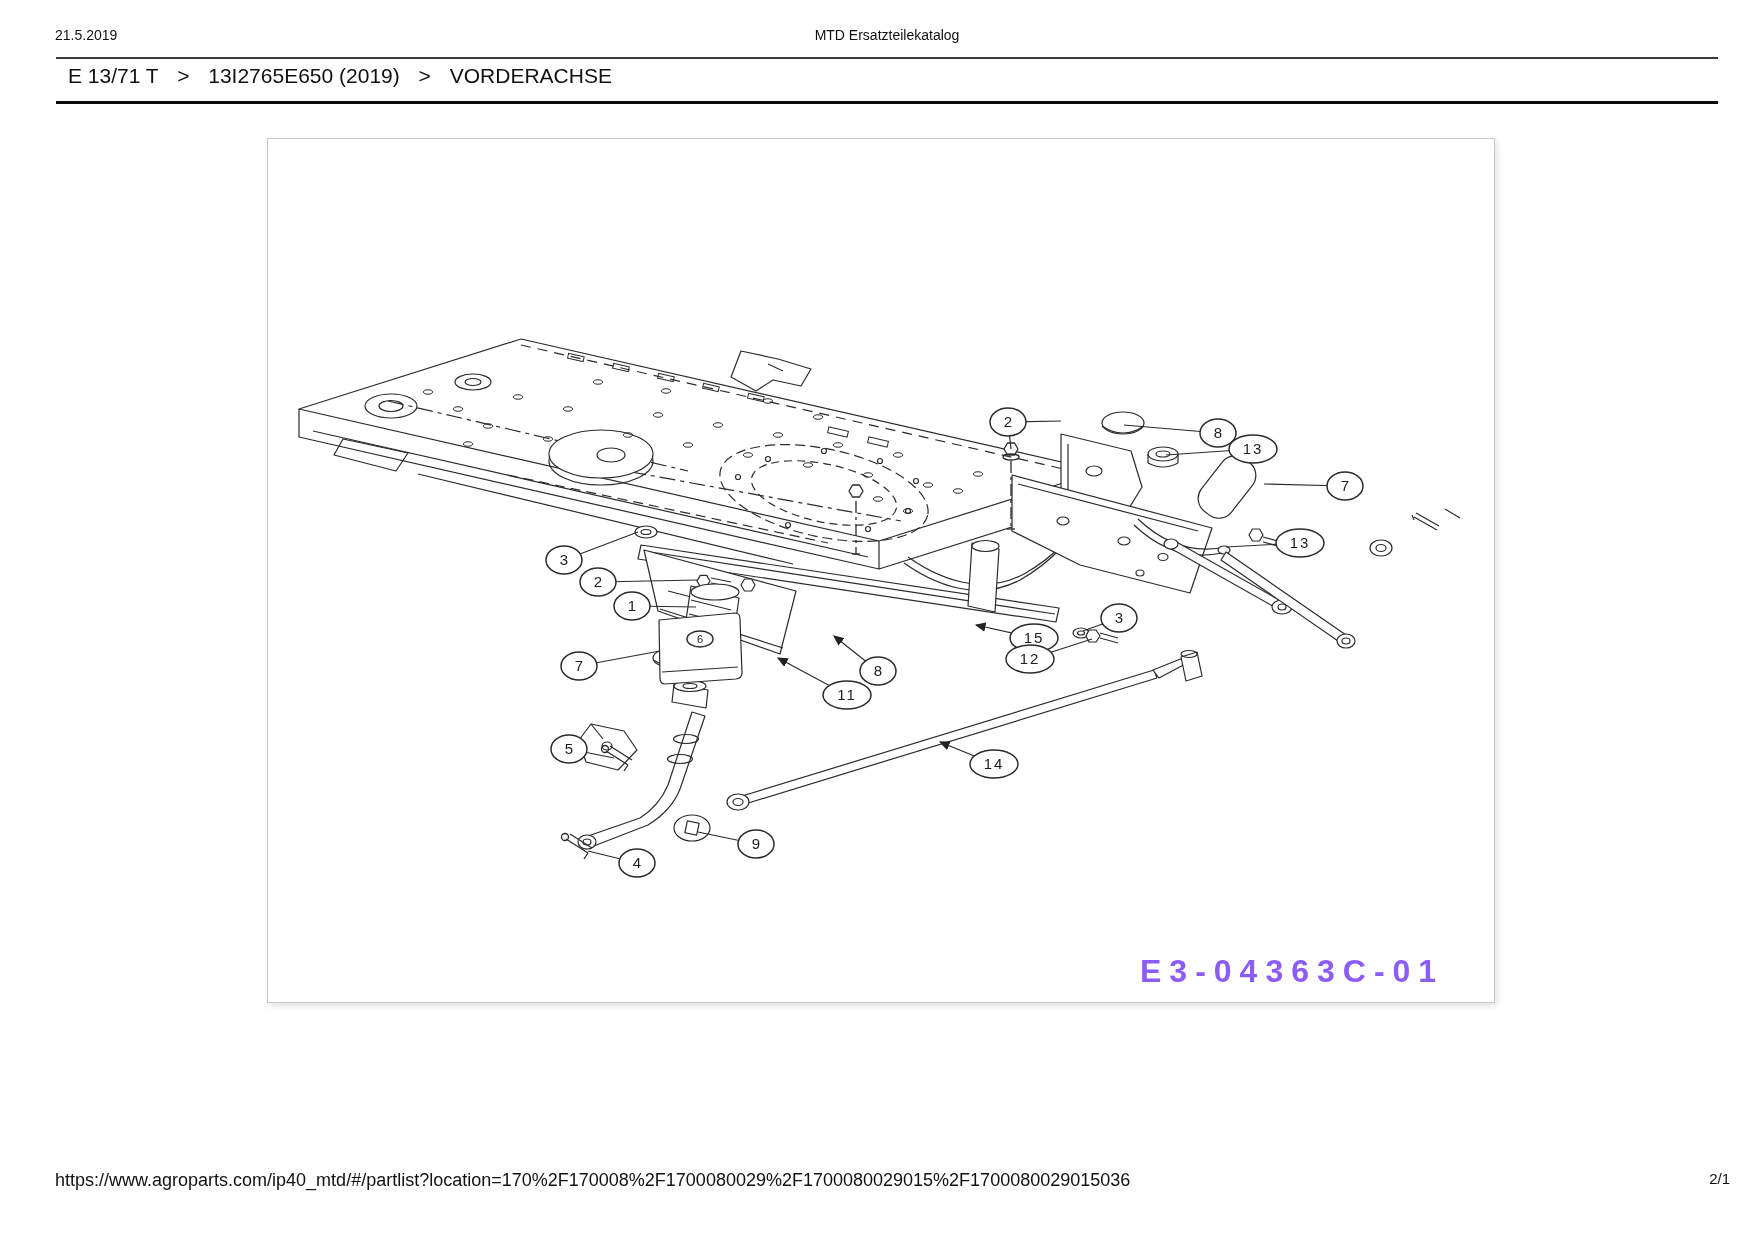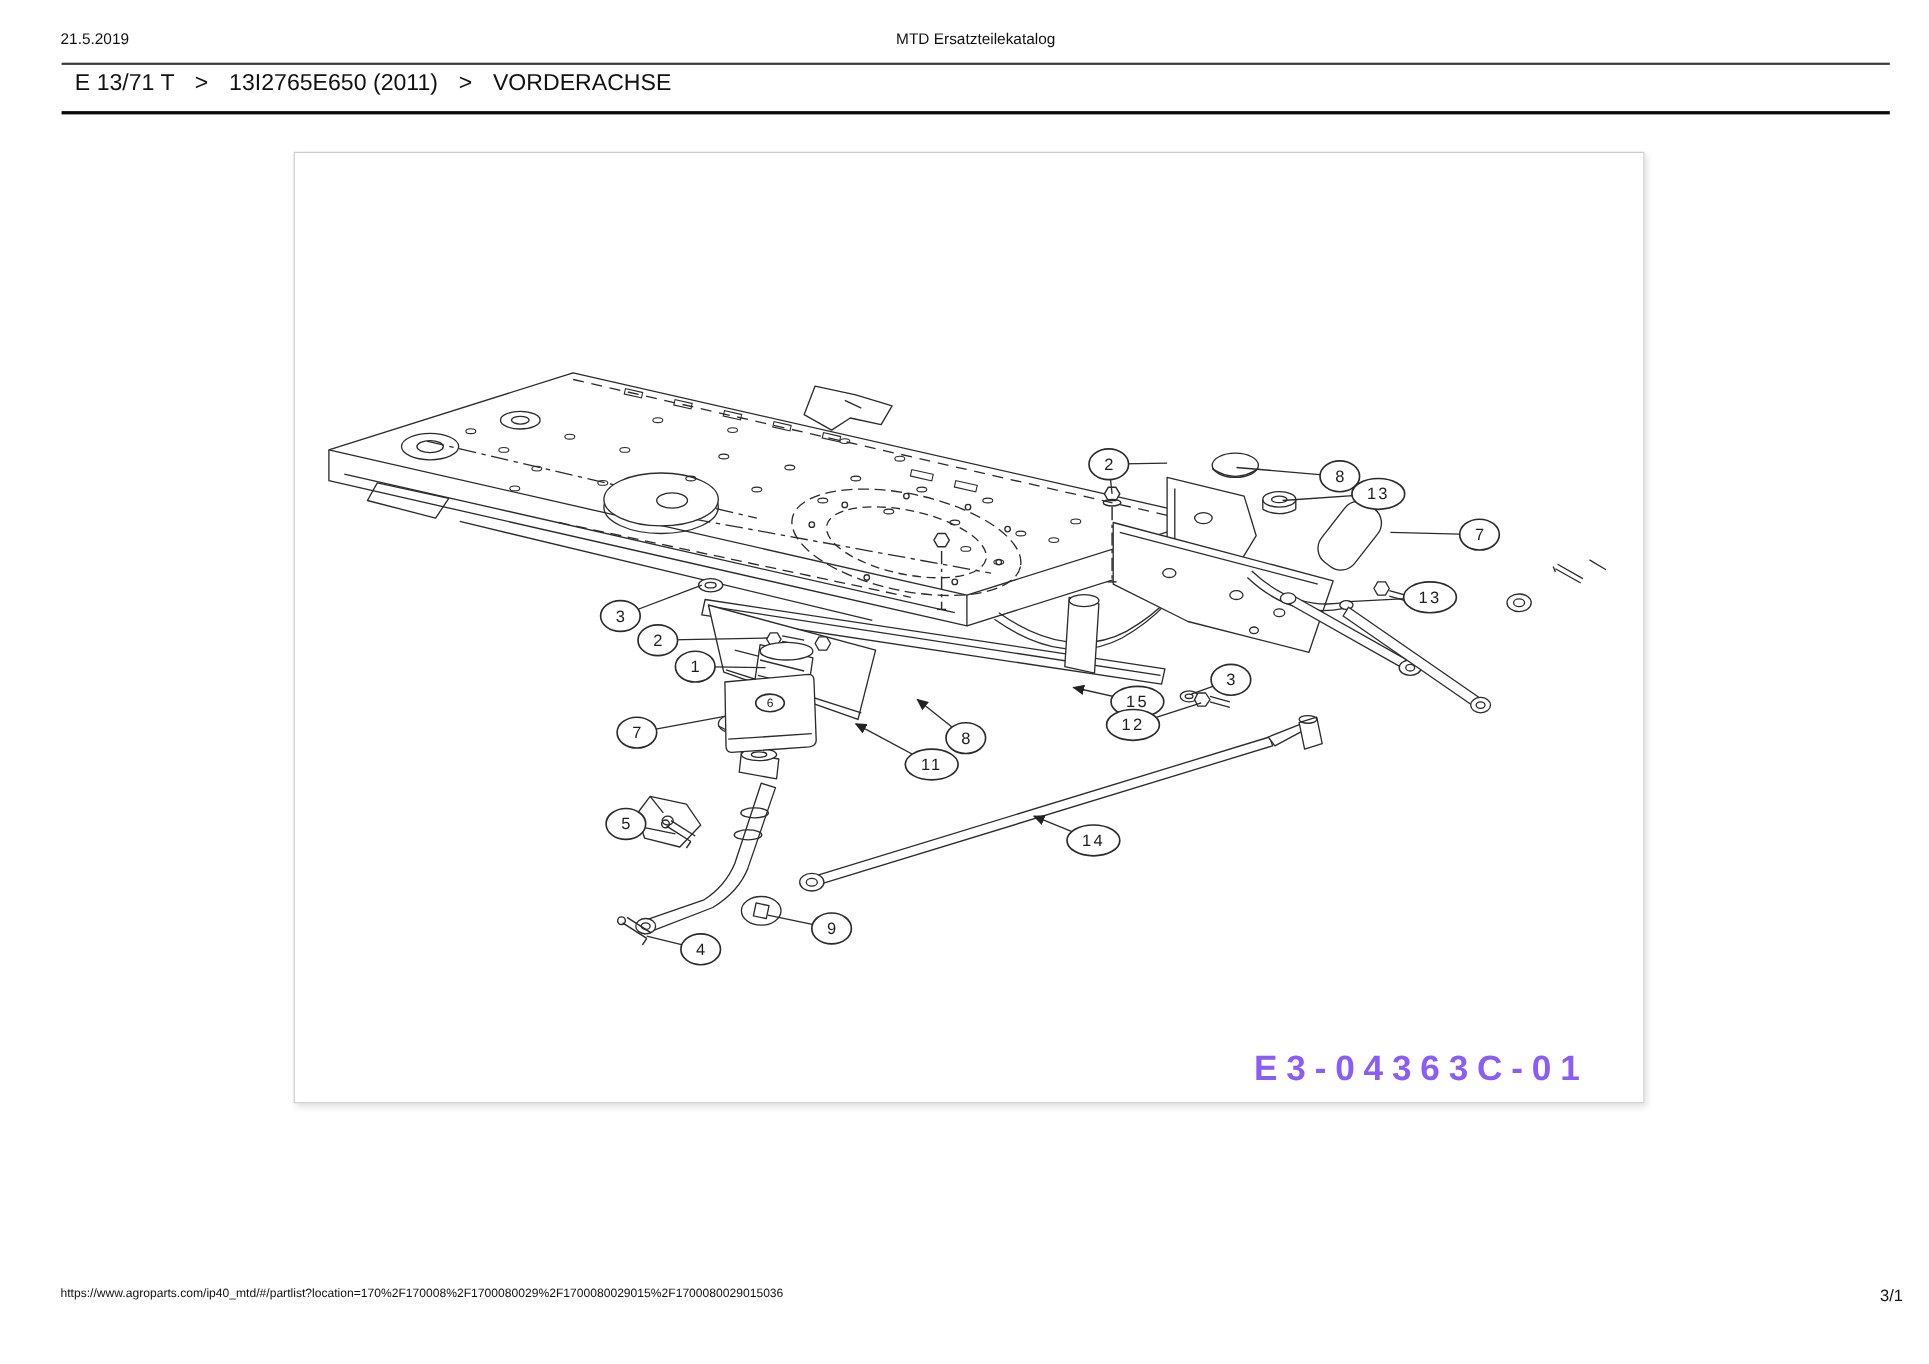--- a/index.html
+++ b/index.html
@@ -11,36 +11,36 @@
   .rule-1{top:57px;height:2px;background:#3a3a3a;}
   .rule-2{top:101px;height:3px;background:#0a0a0a;}
   .breadcrumb{position:absolute;left:68px;top:64px;font-size:21px;white-space:nowrap;}
   .breadcrumb .sep{margin:0 13px;}
   .diagram-box{position:absolute;left:267px;top:138px;width:1226px;height:863px;background:#fff;
                border:1px solid #c9c9c9;box-shadow:2px 3px 6px rgba(0,0,0,.12);}
   svg.drawing{position:absolute;left:0;top:0;width:100%;height:100%;}
   svg text{font-family:"Liberation Sans","DejaVu Sans",sans-serif;}
   .diagram-code{position:absolute;left:872px;top:814px;font-size:32px;font-weight:bold;
                 letter-spacing:8px;color:#8b5cf6;white-space:nowrap;}
-  .ftr-url{position:absolute;left:55px;top:1170px;font-size:11px;}
+  .ftr-url{position:absolute;left:55px;top:1170px;font-size:18px;}
   .ftr-page{position:absolute;right:44px;top:1170px;font-size:15px;}
 </style>
 </head>
 <body>
 
 <div class="page">
 
   <div class="hdr-date">21.5.2019</div>
   <div class="hdr-title">MTD Ersatzteilekatalog</div>
   <div class="rule rule-1"></div>
 
   <div class="breadcrumb">
     <span>E 13/71 T</span>
     <span class="sep">&gt;</span>
-    <span>13I2765E650 (2011)</span>
+    <span>13I2765E650 (2019)</span>
     <span class="sep">&gt;</span>
     <span>VORDERACHSE</span>
   </div>
   <div class="rule rule-2"></div>
 
   <div class="diagram-box">
     <svg class="drawing" viewBox="0 0 1226 863">
       <defs>
         <marker id="arrowhead" markerWidth="10" markerHeight="8" refX="8" refY="4" orient="auto">
           <path d="M0,0 L9,4 L0,8 Z" fill="#222"></path>
@@ -317,15 +317,15 @@
             <ellipse cx="369" cy="724" rx="18" ry="14" fill="#fff" stroke="#2b2b2b" stroke-width="1.5"></ellipse>
             <text x="369" y="729" text-anchor="middle" font-size="15" fill="#1d1d1d" letter-spacing="0">4</text>
           </g>
         </g>
     </svg>
 
     <div class="diagram-code">E3-04363C-01</div>
   </div>
 
   <div class="ftr-url">https://www.agroparts.com/ip40_mtd/#/partlist?location=170%2F170008%2F1700080029%2F1700080029015%2F1700080029015036</div>
-  <div class="ftr-page">3/1</div>
+  <div class="ftr-page">2/1</div>
 
 </div>
 
 </body></html>

